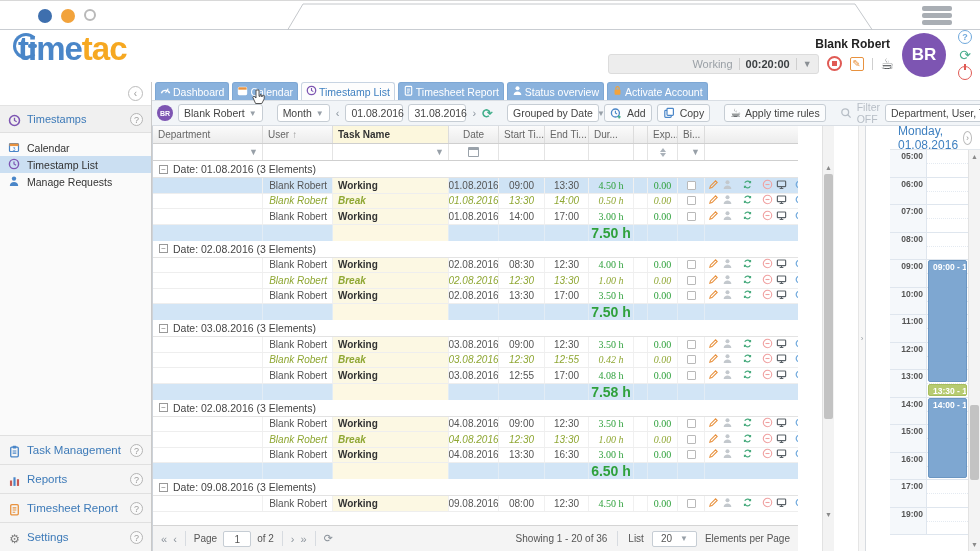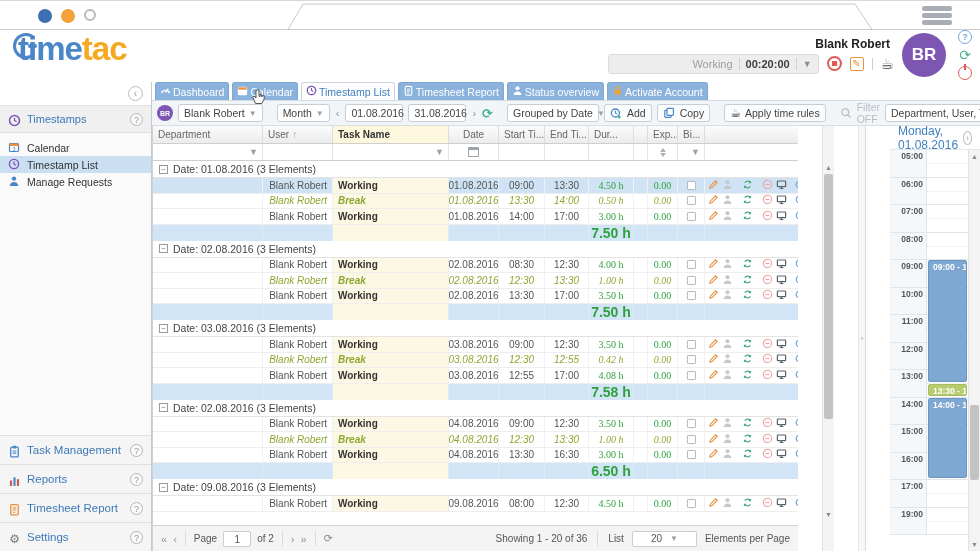--- a/index.html
+++ b/index.html
@@ -110,21 +110,21 @@
   .cbx{width:9px;height:9px;border:1px solid #b9b9b9;border-radius:1px;background:#fff;margin:0 auto;}
   .acts{display:flex;align-items:center;gap:3px;padding:0 3px !important;}
   .sumrow{height:16px;border-bottom:1px solid #dfe7ee;}
   .sumrow>div{background:#d2e5f6;border-right:1px solid #e2ecf5;display:flex;align-items:center;justify-content:center;}
   .sumrow .task{background:#fdf8e3;}
   .sumrow .dur{color:#2fa13c;font-weight:bold;font-size:14px;}
 
   .pagebar{height:26px;margin-top:auto;background:#f4f4f4;border-top:1px solid #d4d4d4;display:flex;align-items:center;gap:6px;padding:0 8px;font-size:10px;color:#555;}
   .pgic{color:#8c949c;font-size:11px;}
   .pginput{width:28px;height:16px;border:1px solid #c6cdd4;border-radius:2px;background:#fff;text-align:center;line-height:15px;}
-  .pgsel{height:16px;border:1px solid #c6cdd4;border-radius:2px;background:#fff;display:flex;align-items:center;gap:8px;padding:0 18px;}
+  .pgsel{height:16px;border:1px solid #c6cdd4;border-radius:2px;background:#fff;display:flex;align-items:center;gap:8px;padding:0 8px;}
   .pgright{margin-left:auto;display:flex;align-items:center;gap:8px;text-align:right;}
 
   .vscroll{width:12px;background:#f3f3f3;border-left:1px solid #e2e2e2;position:relative;}
   .vthumb{position:absolute;left:1px;width:9px;background:#c3c3c3;border-radius:2px;}
   .varrow{position:absolute;left:2px;font-size:7px;color:#8a8a8a;}
   .splitter{width:8px;background:#f7f7f7;border-left:1px solid #e5e5e5;border-right:1px solid #d7dbe0;display:flex;align-items:center;justify-content:center;color:#9aa0a6;font-size:8px;}
 
   
   .calendar{flex:1;display:flex;flex-direction:column;background:#fff;min-width:0;}
   .calheader{height:24px;display:flex;align-items:center;padding:0 8px;color:#3f80c0;font-size:12px;border-bottom:1px solid #e2e7ec;}

